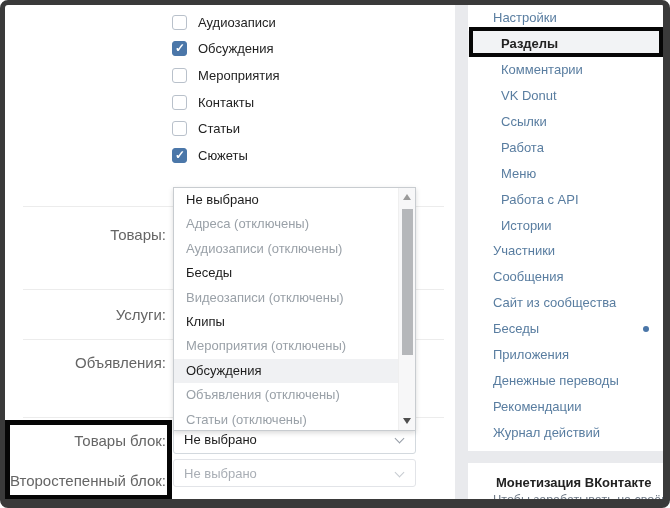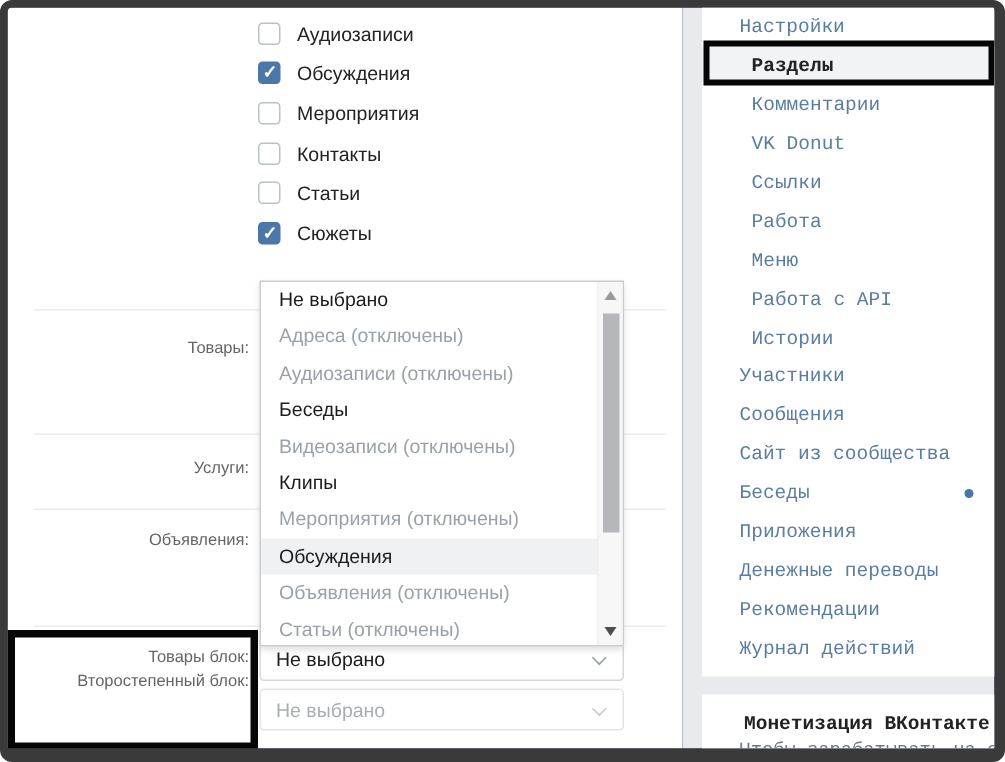--- a/index.html
+++ b/index.html
@@ -1,37 +1,37 @@
 <!DOCTYPE html>
 <html><head>
 <meta charset="utf-8">
 <style>
   * { margin:0; padding:0; box-sizing:border-box; }
   html,body { width:670px; height:508px; overflow:hidden; background:#fff;
               font-family:"Liberation Sans", sans-serif; }
   .frame { position:relative; width:670px; height:508px;
            border:5px solid #3a3a3a; border-right-width:7px; border-bottom-width:9px;
-           border-radius:8px; overflow:hidden; background:#0f172a; }
+           border-radius:8px; overflow:hidden; background:#404040; }
   .inner { position:absolute; inset:0; }
 
   
   .main-panel { position:absolute; left:0; top:0; width:450px; height:100%; background:#fff; }
   .divider { position:absolute; left:18px; width:421px; height:1px; background:#ececec; }
 
   .cb-list { position:absolute; left:167px; top:4px; }
   .cb-row { display:flex; align-items:center; height:26.6px; cursor:pointer; }
   .cb-box { width:15px; height:15px; border:1px solid #b9c1cb; border-radius:3px;
             background:#fff; margin-right:11px; position:relative; flex:0 0 auto; }
   .cb-row.checked .cb-box { background:#4b77a9; border-color:#4b77a9; }
   .cb-row.checked .cb-box::after { content:"✓"; position:absolute; left:2px; top:-1px;
             color:#fff; font-size:12px; font-weight:bold; }
   .cb-label { font-size:13px; color:#222; }
 
   .row-label { position:absolute; left:0; width:161px; text-align:right;
-               font-size:11px; color:#656565; }
+               font-size:15px; color:#656565; }
 
   .select { position:absolute; left:168px; width:243px; height:29px; background:#fff;
             border:1px solid #d3d9de; border-radius:3px; font-size:13px; color:#1c1c1c;
             line-height:27px; padding-left:10px; cursor:pointer; }
   .select.disabled { color:#a9aeb5; border-color:#e2e4e8; cursor:default; }
   .chev { position:absolute; right:12px; top:9px; width:7px; height:7px;
           border-right:1.5px solid #959ca6; border-bottom:1.5px solid #959ca6;
           transform:rotate(45deg); }
   .select.disabled .chev { border-color:#c6cbd1; }
 
@@ -57,21 +57,21 @@
 
   
   .ann-box { position:absolute; border:5px solid #060606; background:transparent;
              z-index:50; pointer-events:none; }
   .ann-left { left:0; top:415px; width:167px; height:80px; }
   .ann-sidebar { left:464px; top:22px; width:194px; height:30px; border-width:4px; }
 
   
   .strip { position:absolute; left:450px; top:0; width:13px; height:100%; background:#e9eaed; }
   .sidebar { position:absolute; left:463px; top:0; right:0; height:100%; background:#e9eaed; }
-  .side-panel { position:absolute; left:0; right:0; background:#fff;font-family:Liberation Mono, monospace; }
+  .side-panel { position:absolute; left:0; right:0; background:#fff; }
   .panel-nav { top:0; height:446px; }
   .panel-money { top:458px; bottom:0; overflow:hidden; }
 
   .srow { position:relative; height:25.9px; display:flex; align-items:center;
           padding-left:25px; font-size:13px; color:#597da0; cursor:pointer; }
   .srow.sub { padding-left:33px;text-align:right; }
   .srow.active { color:#222; font-weight:bold; background:#f2f3f5; }
   .dot { display:none; position:absolute; right:14px; top:50%; margin-top:-3px;
          width:6px; height:6px; border-radius:50%; background:#4a76a8; }
   .srow.has-dot .dot { display:block; }
@@ -117,21 +117,21 @@
 
       <div class="divider" style="top:201px"></div>
       <div class="divider" style="top:284px"></div>
       <div class="divider" style="top:334px"></div>
       <div class="divider" style="top:412px"></div>
 
       <div class="row-label" style="top:221px">Товары:</div>
       <div class="row-label" style="top:301px">Услуги:</div>
       <div class="row-label" style="top:349px">Объявления:</div>
       <div class="row-label" style="top:427px">Товары блок:</div>
-      <div class="row-label" style="top:443px">Второстепенный блок:</div>
+      <div class="row-label" style="top:467px">Второстепенный блок:</div>
 
       <div class="select" style="top:420px">
         <span>Не выбрано</span>
         <span class="chev"></span>
       </div>
       <div class="select disabled" style="top:454px;height:28px">
         <span>Не выбрано</span>
         <span class="chev"></span>
       </div>
 

